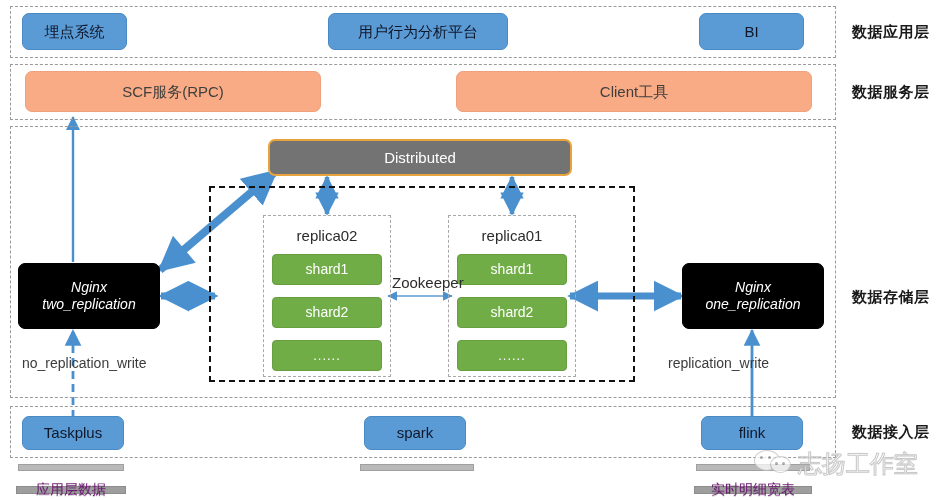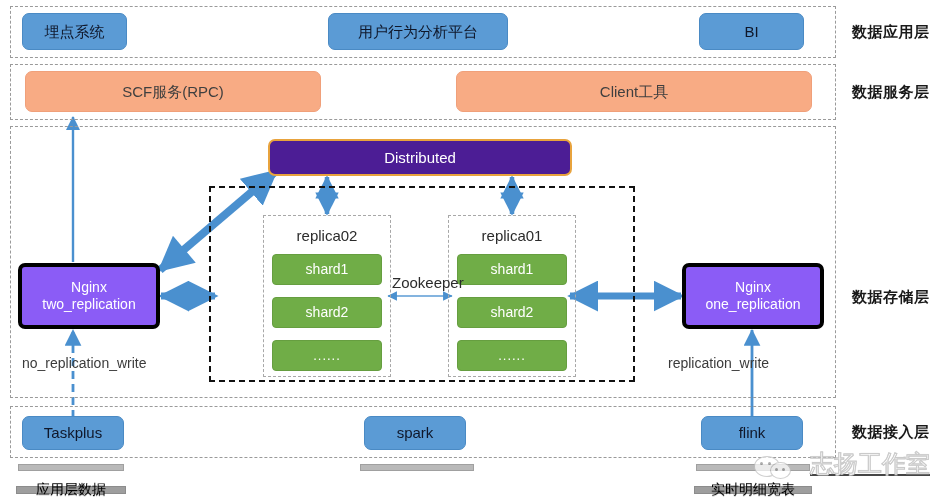--- a/index.html
+++ b/index.html
@@ -54,27 +54,28 @@
     color: #0f172a;
     font-size: 15px;
   }
   .node.peach {
     background: #f8ab84;
     border: 1px solid #f0a07a;
     color: #3f3f3f;
     font-size: 15px;
   }
   .node.orange {
-    background: #8b5cf6;
-    border: 4px solid #000000;
+    background: #000000;
+    border: 1px solid #000000;
     color: #ffffff;
     font-size: 14px;
+    font-style: italic;
   }
   .node.green-dist {
-    background: #4c1d95;
+    background: #737373;
     border: 2px solid #e8a33d;
     color: #ffffff;
     font-size: 15px;
   }
   .node.shard {
     background: #70ad47;
     border: 1px solid #669e40;
     color: #ffffff;
     font-size: 14px;
     border-radius: 4px;
@@ -145,35 +146,34 @@
     left: 0;
     right: 0;
     top: 6px;
     bottom: 0;
     background: #9e9e9e;
     border: 1px solid #8c8c8c;
     box-sizing: border-box;
     display: flex;
     align-items: center;
     justify-content: center;
-    color: #000000;
+    color: #701a75;
     font-size: 14px;
     text-shadow: 0 1px 0 rgba(0,0,0,0.18);
     margin-top: 16px;
   }
 
   
   .watermark {
     position: absolute;
     display: flex;
-    align-items: flex-end;
-    gap: 16px;
+    align-items: flex-start;
+    gap: 4px;
     opacity: 0.72;
     pointer-events: none;
-    text-decoration: underline;
   }
   .watermark .wm-text {
     font-family: "Liberation Serif", "DejaVu Serif", serif;
     font-size: 24px;
     color: #ffffff;
     -webkit-text-stroke: 1px #b6b6b6;
     text-shadow: 0 0 1px #9a9a9a;
     white-space: nowrap;
   }
   .wm-bubbles {

